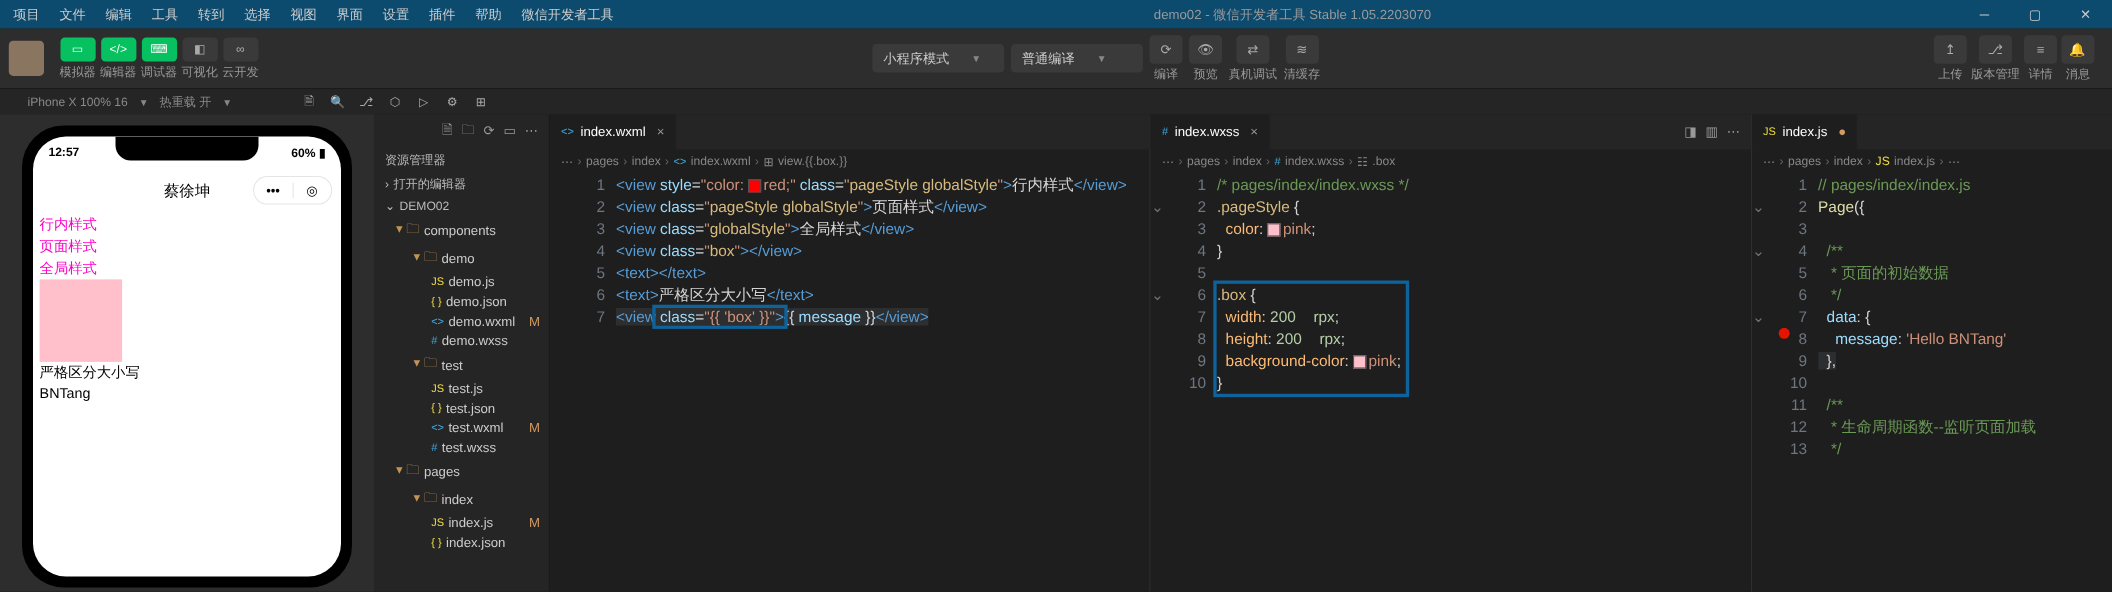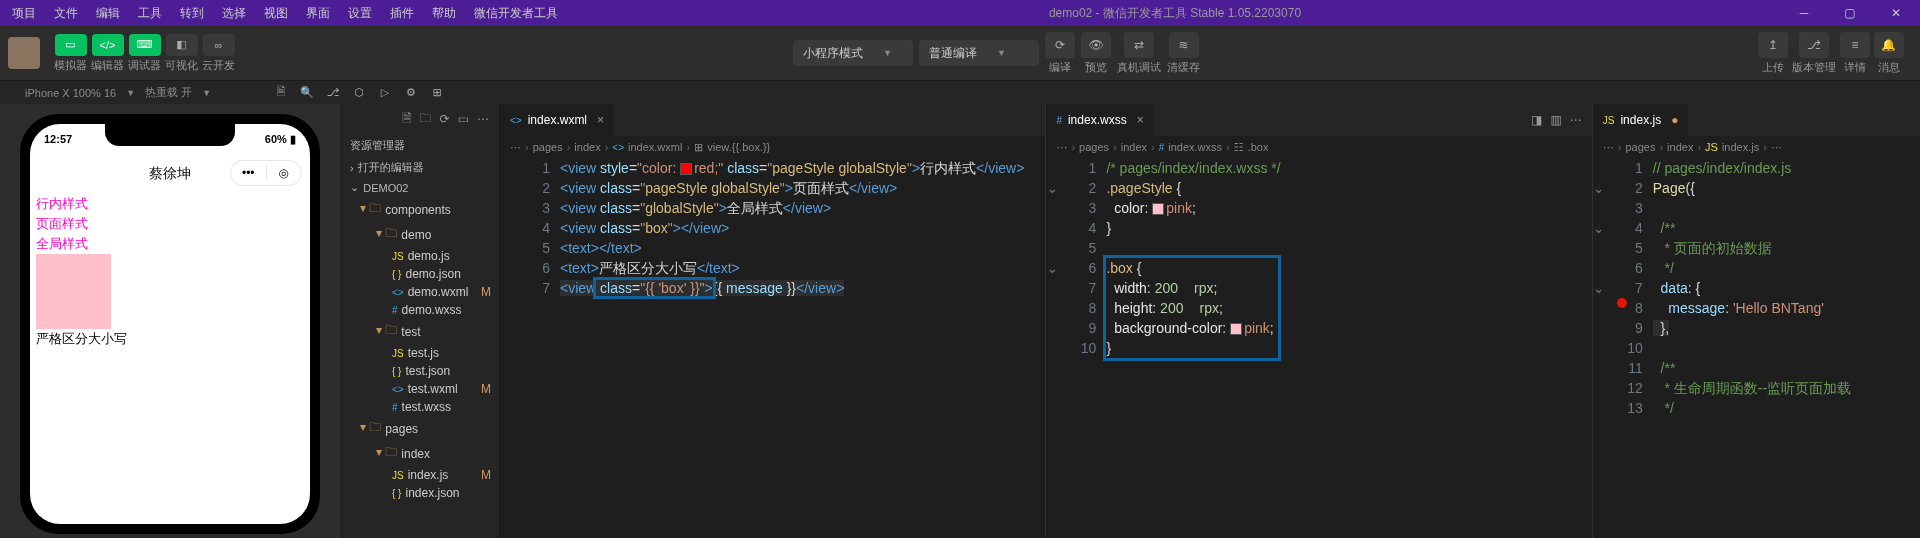--- a/index.html
+++ b/index.html
@@ -1,17 +1,17 @@
 <!DOCTYPE html>
 <html><head>
 <meta charset="utf-8">
 <style>
 *{margin:0;padding:0;box-sizing:border-box;font-family:"Microsoft YaHei",Arial,sans-serif;}
 body{background:#1e1e1e;color:#ccc;width:1920px;height:538px;overflow:hidden;font-size:12px;}
-.titlebar{height:26px;background:#4c1d95;display:flex;align-items:center;padding:0 4px;}
+.titlebar{height:26px;background:#0c4a6e;display:flex;align-items:center;padding:0 4px;}
 .menus{display:flex;gap:2px;}
 .menu-item{padding:4px 8px;color:#ccc;cursor:pointer;}
 .title-center{flex:1;text-align:center;color:#999;font-size:12px;}
 .winbtns{display:flex;gap:6px;}
 .winbtn{width:40px;height:22px;display:flex;align-items:center;justify-content:center;color:#ccc;}
 .toolbar{height:54px;background:#2d2d2d;display:flex;align-items:center;padding:0 8px;gap:6px;}
 .avatar{width:32px;height:32px;border-radius:4px;background:#8a7560;}
 .tb-left{display:flex;gap:4px;margin-left:8px;}
 .tb-btn-wrap{display:flex;flex-direction:column;align-items:center;gap:2px;}
 .tb-btn{width:32px;height:22px;border-radius:4px;display:flex;align-items:center;justify-content:center;font-size:11px;}
@@ -72,21 +72,21 @@
 .gutter{width:40px;text-align:right;padding-right:10px;color:#6e7681;line-height:20px;user-select:none;}
 .gutter2{width:20px;color:#6e7681;line-height:20px;}
 .code{flex:1;line-height:20px;white-space:pre;color:#d4d4d4;}
 .tk-tag{color:#569cd6;}
 .tk-attr{color:#9cdcfe;}
 .tk-str{color:#ce9178;}
 .tk-cls{color:#d7ba7d;}
 .tk-br{color:#569cd6;}
 .tk-cmt{color:#6a9955;}
 .tk-sel{color:#d7ba7d;}
-.tk-prop{color:#e5e5e5;}
+.tk-prop{color:#fdba74;}
 .tk-num{color:#b5cea8;}
 .tk-unit{color:#b5cea8;margin-left:16px;}
 .tk-punc{color:#d4d4d4;}
 .tk-fn{color:#dcdcaa;}
 .swatch{display:inline-block;width:12px;height:12px;vertical-align:middle;border:1px solid #555;margin-right:2px;}
 .sw-red{background:red;}
 .sw-pink{background:pink;}
 .hl-box{outline:3px solid #0e639c;}
 .hl-line{background:rgba(58,61,65,0.5);}
 .ed-bp{position:absolute;left:-36px;width:10px;height:10px;background:#e51400;border-radius:50%;}
@@ -221,20 +221,21 @@
             <div class="cap-div"></div>
             <div class="cap-half">◎</div>
           </div>
         </div>
         <div class="phone-body">
           <div class="ln-red">行内样式</div>
           <div class="ln-red">页面样式</div>
           <div class="ln-red">全局样式</div>
           <div class="ln-pink-box"></div>
           <div class="ln-txt">严格区分大小写</div>
+          <div class="ln-txt">BNTang</div>
         </div>
       </div>
     </div>
   </div>
 
   <div class="explorer">
     <div class="explorer-top">
       <span class="exp-ico">🗎</span>
       <span class="exp-ico">🗀</span>
       <span class="exp-ico">⟳</span>

